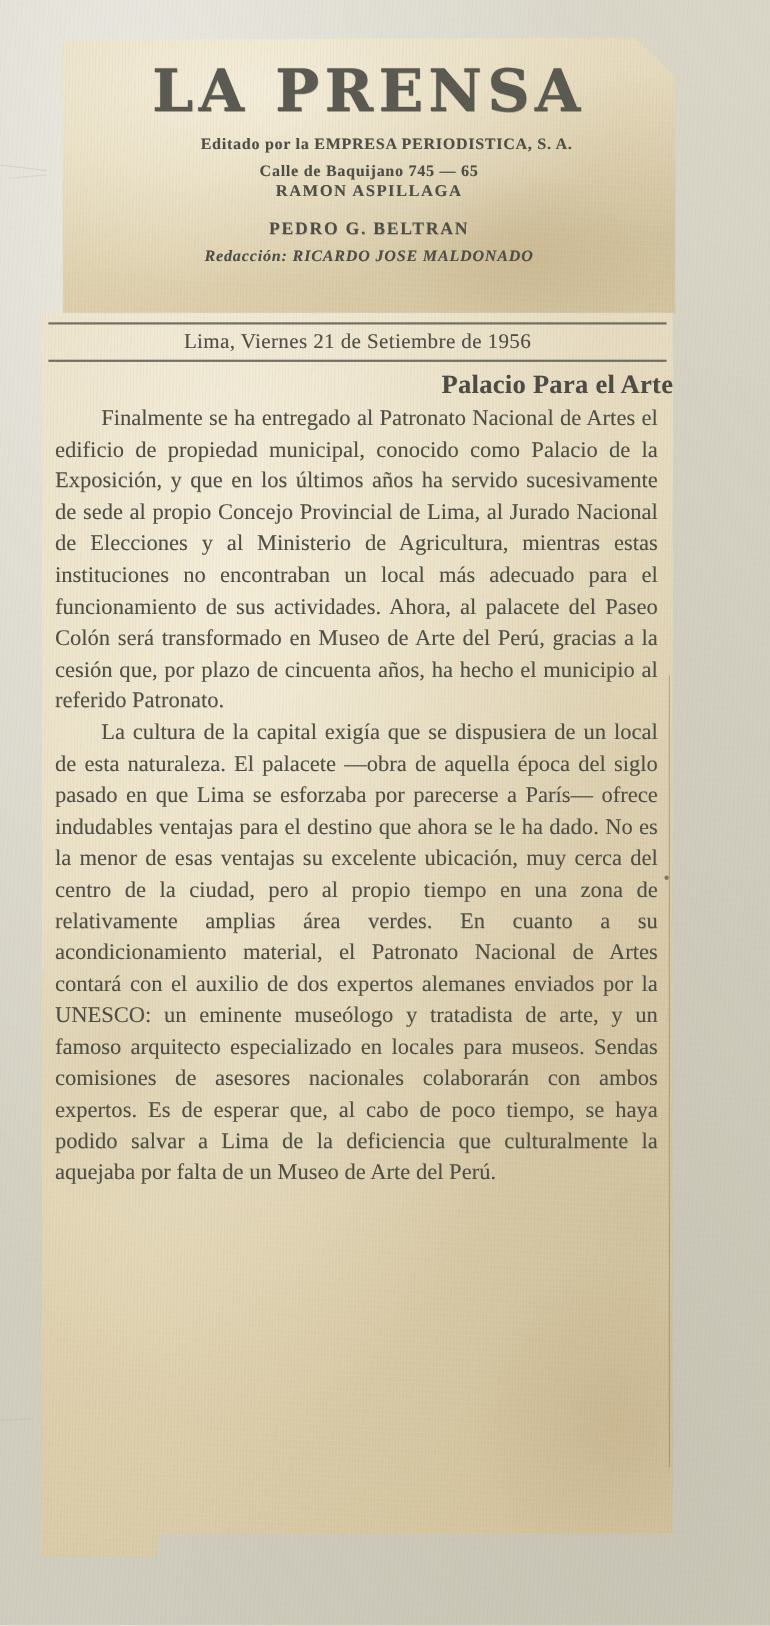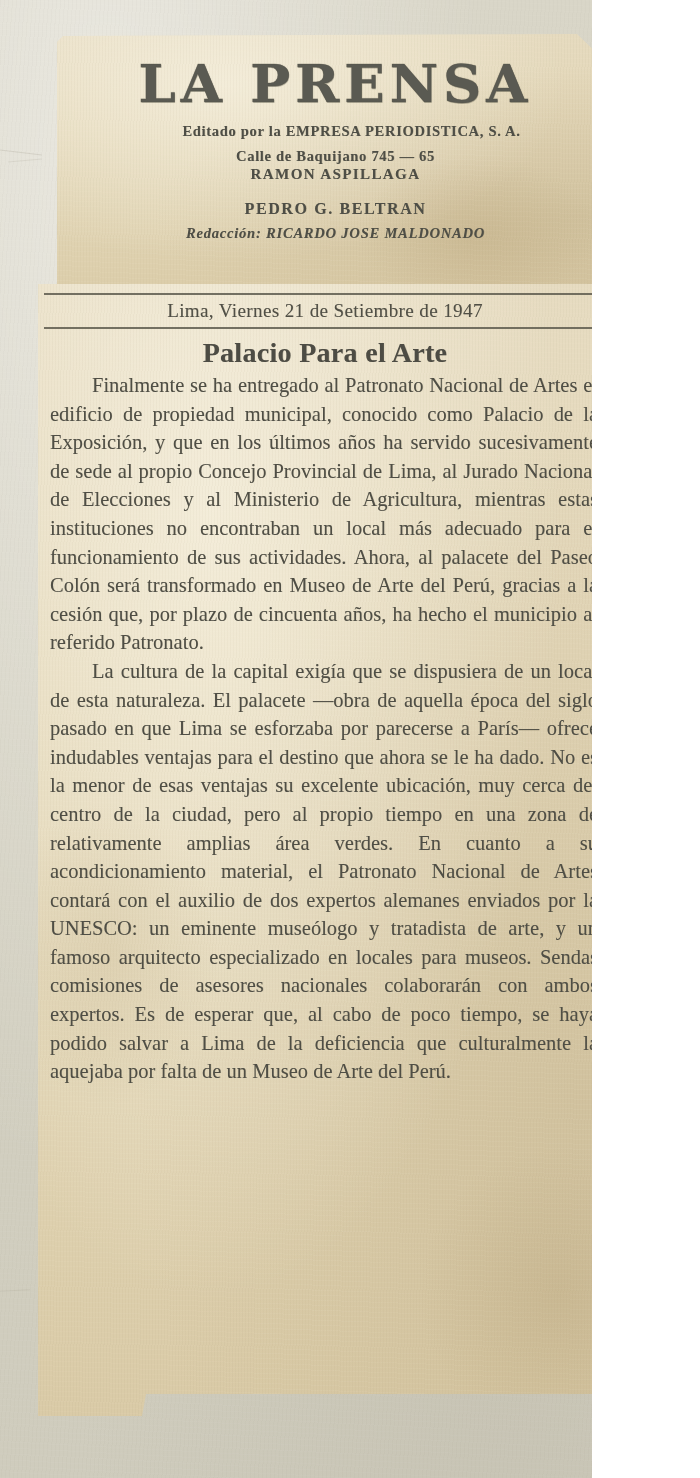--- a/index.html
+++ b/index.html
@@ -3,21 +3,21 @@
 <meta charset="utf-8">
 <style>
   html, body {
     margin: 0;
     padding: 0;
     background: #ffffff;
   }
 
   #page {
     position: relative;
-    width: 592px;
+    width: 700px;
     height: 1478px;
     overflow: hidden;
     
     background:
       radial-gradient(ellipse at 18% 12%, rgba(255,255,255,0.45) 0%, rgba(255,255,255,0) 55%),
       radial-gradient(ellipse at 85% 88%, rgba(180,175,158,0.30) 0%, rgba(180,175,158,0) 60%),
       linear-gradient(178deg, #d9d6c8 0%, #d6d3c4 28%, #d3d0c1 58%, #cfccbd 100%);
     font-family: "Liberation Serif", "DejaVu Serif", serif;
   }
 
@@ -137,24 +137,24 @@
     text-align: center;
     font-family: "Liberation Serif", "DejaVu Serif", serif;
     font-size: 19px;
     color: #504f46;
     letter-spacing: .4px;
     padding: 5px 0 5px 0;
     text-shadow: 0.4px 0.3px 0 rgba(90,86,70,.3);
   }
 
   #headline {
-    text-align: center;
+    text-align: right;
     font-family: "Liberation Serif", "DejaVu Serif", serif;
     font-weight: 700;
-    font-size: 28px;
+    font-size: 24px;
     color: #4d4c44;
     letter-spacing: .3px;
     margin: 8px 0 0 0;
     text-shadow: 0.4px 0.3px 0 rgba(88,84,68,.35);
   }
 
   #article {
     margin: 2px 14px 0 12px;
     font-family: "Liberation Serif", "DejaVu Serif", serif;
     font-size: 20.4px;
@@ -224,21 +224,21 @@
     <div class="paper-grain"></div>
     <div class="stain" id="stain-2"></div>
     <div class="stain" id="stain-3"></div>
     <div id="col-edge"></div>
     <div id="speck"></div>
 
     <div class="inner">
 
       <div class="rule" id="rule-top"></div>
 
-      <div id="dateline">Lima, Viernes 21 de Setiembre de 1947</div>
+      <div id="dateline">Lima, Viernes 21 de Setiembre de 1956</div>
 
       <div class="rule" id="rule-bottom"></div>
 
       <h1 id="headline">Palacio Para el Arte</h1>
 
       <div id="article">
         <p>
           <span class="indent"></span><span>Finalmente se ha entregado al Patronato Nacional de Artes el edificio de propiedad municipal, conocido como Palacio de la Exposición, y que en los últimos años ha servido sucesivamente de sede al propio Concejo Provincial de Lima, al Jurado Nacional de Elecciones y al Ministerio de Agricultura, mientras estas instituciones no encontraban un local más adecuado para el funcionamiento de sus actividades. Ahora, al palacete del Paseo Colón será transformado en Museo de Arte del Perú, gracias a la cesión que, por plazo de cincuenta años, ha hecho el municipio al referido Patronato.</span>
         </p>
         <p>

